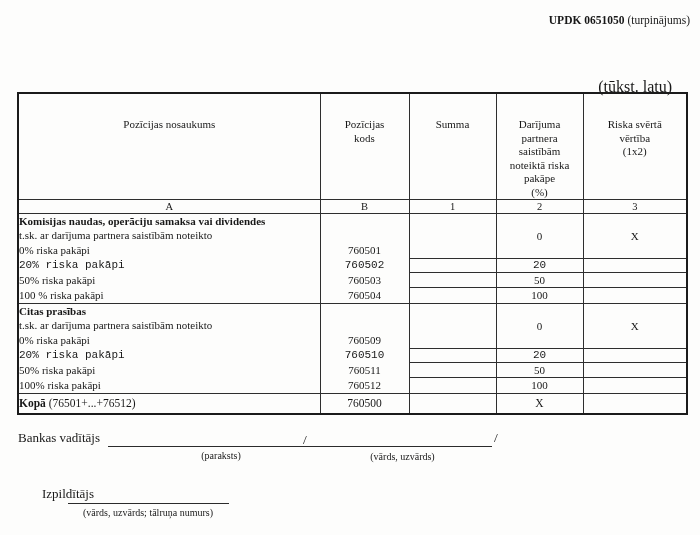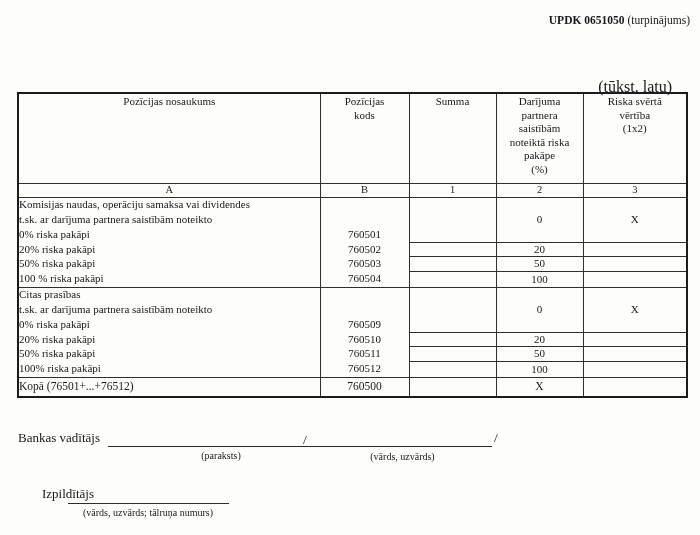--- a/index.html
+++ b/index.html
@@ -36,39 +36,39 @@
     padding: 0;
     font-size: 11px;
     line-height: 13px;
     overflow: hidden;
     vertical-align: middle;
   }
   tr.hdr td {
     height: 90px;
     border-bottom: 1px solid #2e2e2e;
     vertical-align: top; text-align: center;
-    padding-top: 1px;
+    padding-top: 24px;
     font-size: 11px; line-height: 13.5px;
   }
   tr.keys td {
     height: 14px;
     border-bottom: 1px solid #2e2e2e;
     text-align: center;
     font-size: 10.5px; line-height: 12px;
   }
   td.a { text-align: left; padding-left: 7px; }
-  .bold { font-weight: normal; }
+  .bold { font-weight: bold; }
   td.indent { padding-left: 31px; }
   td.code { text-align: center; }
   td.ctr { text-align: center; }
   td.vb { vertical-align: bottom; text-align: center; padding-bottom: 2px; }
   td.bb { border-bottom: 1px solid #2e2e2e; }
   tr.sec-end td { border-bottom: 1px solid #2e2e2e; }
   tr.r1 { height: 15px; } tr.r2 { height: 14px; padding-left: 13px; } tr.r3 { height: 16px; }
-  tr.r4 { height: 14px; } tr.r5 { height: 15px; } tr.r6 { height: 16px; }
+  tr.r4 { height: 14px; font-family: Liberation Mono, monospace; } tr.r5 { height: 15px; } tr.r6 { height: 16px; }
   tr.total td { height: 20px; font-size: 11.5px; }
   .sig-label { position: absolute; font-size: 13px; white-space: nowrap; }
   .sline { position: absolute; border-bottom: 1.3px solid #2b2b2b; height: 14px; }
   .caption { position: absolute; font-size: 10px; text-align: center; white-space: nowrap; }
   .slash { position: absolute; font-size: 13.5px; }
 </style>
 </head>
 <body>
 
 <div class="page">

